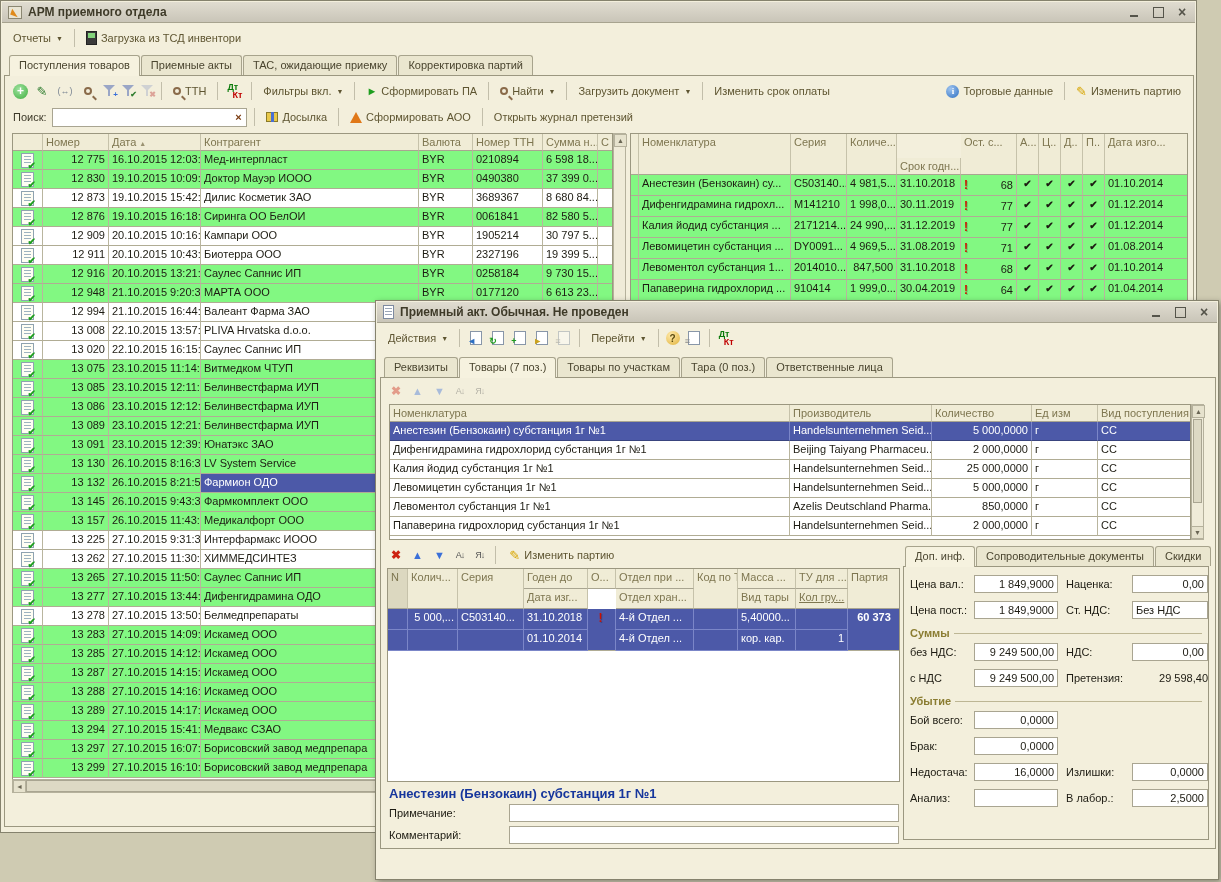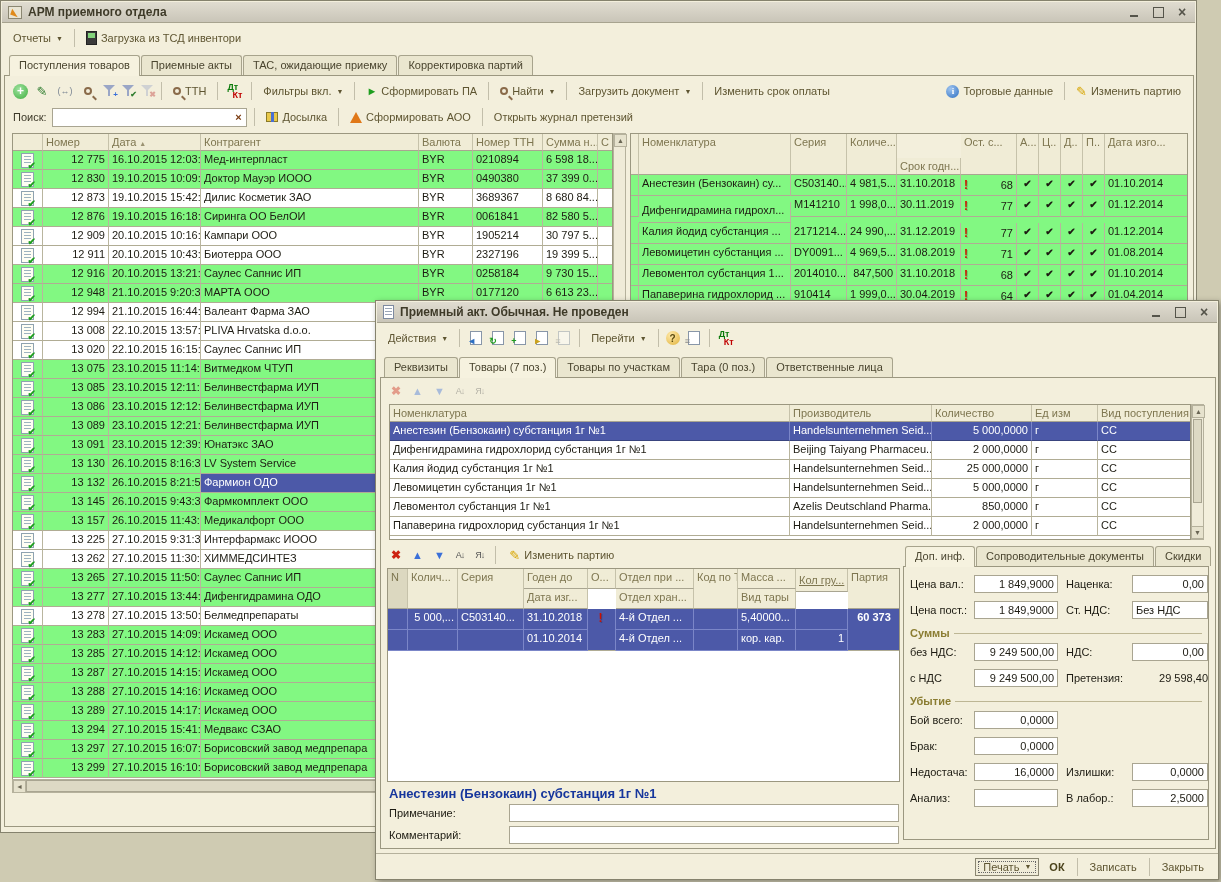--- a/index.html
+++ b/index.html
@@ -600,21 +600,21 @@
             <span class="tc " style="width: 64px; height: 21px;">31.10.2018</span>
             <span class="tc num" style="width: 56px; height: 21px; display: flex; justify-content: space-between; align-items: center;"><span class="excl">!</span>68</span>
             <span class="tc ctr" style="width: 22px; height: 21px;"><span class="chk">✔</span></span>
             <span class="tc ctr" style="width: 22px; height: 21px;"><span class="chk">✔</span></span>
             <span class="tc ctr" style="width: 22px; height: 21px;"><span class="chk">✔</span></span>
             <span class="tc ctr" style="width: 22px; height: 21px;"><span class="chk">✔</span></span>
             <span class="tc " style="width: 84px; height: 21px;">01.10.2014</span>
           </div>
           <div class="trow rg">
             <span class="tc " style="width: 8px; height: 21px;"></span>
-            <span class="tc " style="width: 152px; height: 21px; margin-top: 6px;">Дифенгидрамина гидрохл...</span>
+            <span class="tc " style="width: 152px; height: 21px;">Дифенгидрамина гидрохл...</span>
             <span class="tc " style="width: 56px; height: 21px;">M141210</span>
             <span class="tc num" style="width: 50px; height: 21px;">1 998,0...</span>
             <span class="tc " style="width: 64px; height: 21px;">30.11.2019</span>
             <span class="tc num" style="width: 56px; height: 21px; display: flex; justify-content: space-between; align-items: center;"><span class="excl">!</span>77</span>
             <span class="tc ctr" style="width: 22px; height: 21px;"><span class="chk">✔</span></span>
             <span class="tc ctr" style="width: 22px; height: 21px;"><span class="chk">✔</span></span>
             <span class="tc ctr" style="width: 22px; height: 21px;"><span class="chk">✔</span></span>
             <span class="tc ctr" style="width: 22px; height: 21px;"><span class="chk">✔</span></span>
             <span class="tc " style="width: 84px; height: 21px;">01.12.2014</span>
           </div>
@@ -840,21 +840,21 @@
         <span class="hc" style="position: absolute; left: 136px; top: 0px; width: 64px; height: 20px;">Годен до</span>
         <span class="hc" style="position: absolute; left: 136px; top: 20px; width: 64px; height: 20px;">Дата изг...</span>
         <span class="hc" style="position: absolute; left: 200px; top: 0px; width: 28px; height: 20px;">О...</span>
         <span class="hc" style="position: absolute; left: 200px; top: 20px; width: 28px; height: 20px; margin-left: 37px;">ср...</span>
         <span class="hc" style="position: absolute; left: 228px; top: 0px; width: 78px; height: 20px;">Отдел при ...</span>
         <span class="hc" style="position: absolute; left: 228px; top: 20px; width: 78px; height: 20px;">Отдел хран...</span>
         <span class="hc" style="position: absolute; left: 306px; top: 0px; width: 44px; height: 40px;">Код по ТН ...</span>
         <span class="hc" style="position: absolute; left: 350px; top: 0px; width: 58px; height: 20px;">Масса ...</span>
         <span class="hc" style="position: absolute; left: 350px; top: 20px; width: 58px; height: 20px;">Вид тары</span>
         <span class="hc" style="position: absolute; left: 408px; top: 0px; width: 52px; height: 20px;">ТУ для ...</span>
-        <span class="hc" style="position: absolute; left: 408px; top: 3px; width: 52px; height: 20px; text-decoration: underline;">Кол гру...</span>
+        <span class="hc" style="position: absolute; left: 408px; top: 20px; width: 52px; height: 20px; text-decoration: underline;">Кол гру...</span>
         <span class="hc" style="position: absolute; left: 460px; top: 0px; width: 53px; height: 40px;">Партия</span>
         <div style="position: absolute; left: 0px; top: 40px; width: 513px; height: 42px; background: rgb(76, 89, 168); color: rgb(255, 255, 255);">
           <span class="tc " style="position: absolute; left: 0px; top: 0px; width: 20px; height: 21px; border-right: 1px solid rgb(123, 134, 200); border-bottom: 1px solid rgb(123, 134, 200);"></span>
           <span class="tc " style="position: absolute; left: 0px; top: 21px; width: 20px; height: 21px; border-right: 1px solid rgb(123, 134, 200); border-bottom: 1px solid rgb(123, 134, 200);"></span>
           <span class="tc num" style="position: absolute; left: 20px; top: 0px; width: 50px; height: 21px; border-right: 1px solid rgb(123, 134, 200); border-bottom: 1px solid rgb(123, 134, 200);">5 000,...</span>
           <span class="tc " style="position: absolute; left: 20px; top: 21px; width: 50px; height: 21px; border-right: 1px solid rgb(123, 134, 200); border-bottom: 1px solid rgb(123, 134, 200);"></span>
           <span class="tc " style="position: absolute; left: 70px; top: 0px; width: 66px; height: 21px; border-right: 1px solid rgb(123, 134, 200); border-bottom: 1px solid rgb(123, 134, 200);">C503140...</span>
           <span class="tc " style="position: absolute; left: 70px; top: 21px; width: 66px; height: 21px; border-right: 1px solid rgb(123, 134, 200); border-bottom: 1px solid rgb(123, 134, 200);"></span>
           <span class="tc " style="position: absolute; left: 136px; top: 0px; width: 64px; height: 21px; border-right: 1px solid rgb(123, 134, 200); border-bottom: 1px solid rgb(123, 134, 200);">31.10.2018</span>
           <span class="tc " style="position: absolute; left: 136px; top: 21px; width: 64px; height: 21px; border-right: 1px solid rgb(123, 134, 200); border-bottom: 1px solid rgb(123, 134, 200);">01.10.2014</span>
@@ -936,24 +936,13 @@
     <div class="field-row" style="left:8px;top:448px;width:510px">
       <span style="width:120px">Комментарий:</span>
       <span class="inputbox" style="flex:1"></span>
     </div>
     <div class="field-row" style="left:8px;top:426px;width:510px">
       <span style="width:120px">Примечание:</span>
       <span class="inputbox" style="flex:1"></span>
     </div>
   </div>
 
-  <div style="position:absolute;left:0;top:552px;width:100%;height:26px;border-top:1px solid #b5b19c;display:flex;align-items:center;justify-content:flex-end;gap:4px;padding:0 8px">
-    <span class="btn-print">
-      <span>Печать</span>
-        <span class="caret">▼</span>
-    </span>
-    <span class="okbtn">ОК</span>
-    <span class="vsep"></span>
-    <span class="linkbtn">Записать</span>
-    <span class="vsep"></span>
-    <span class="linkbtn">Закрыть</span>
-  </div>
 </div>
 
 </body></html>

